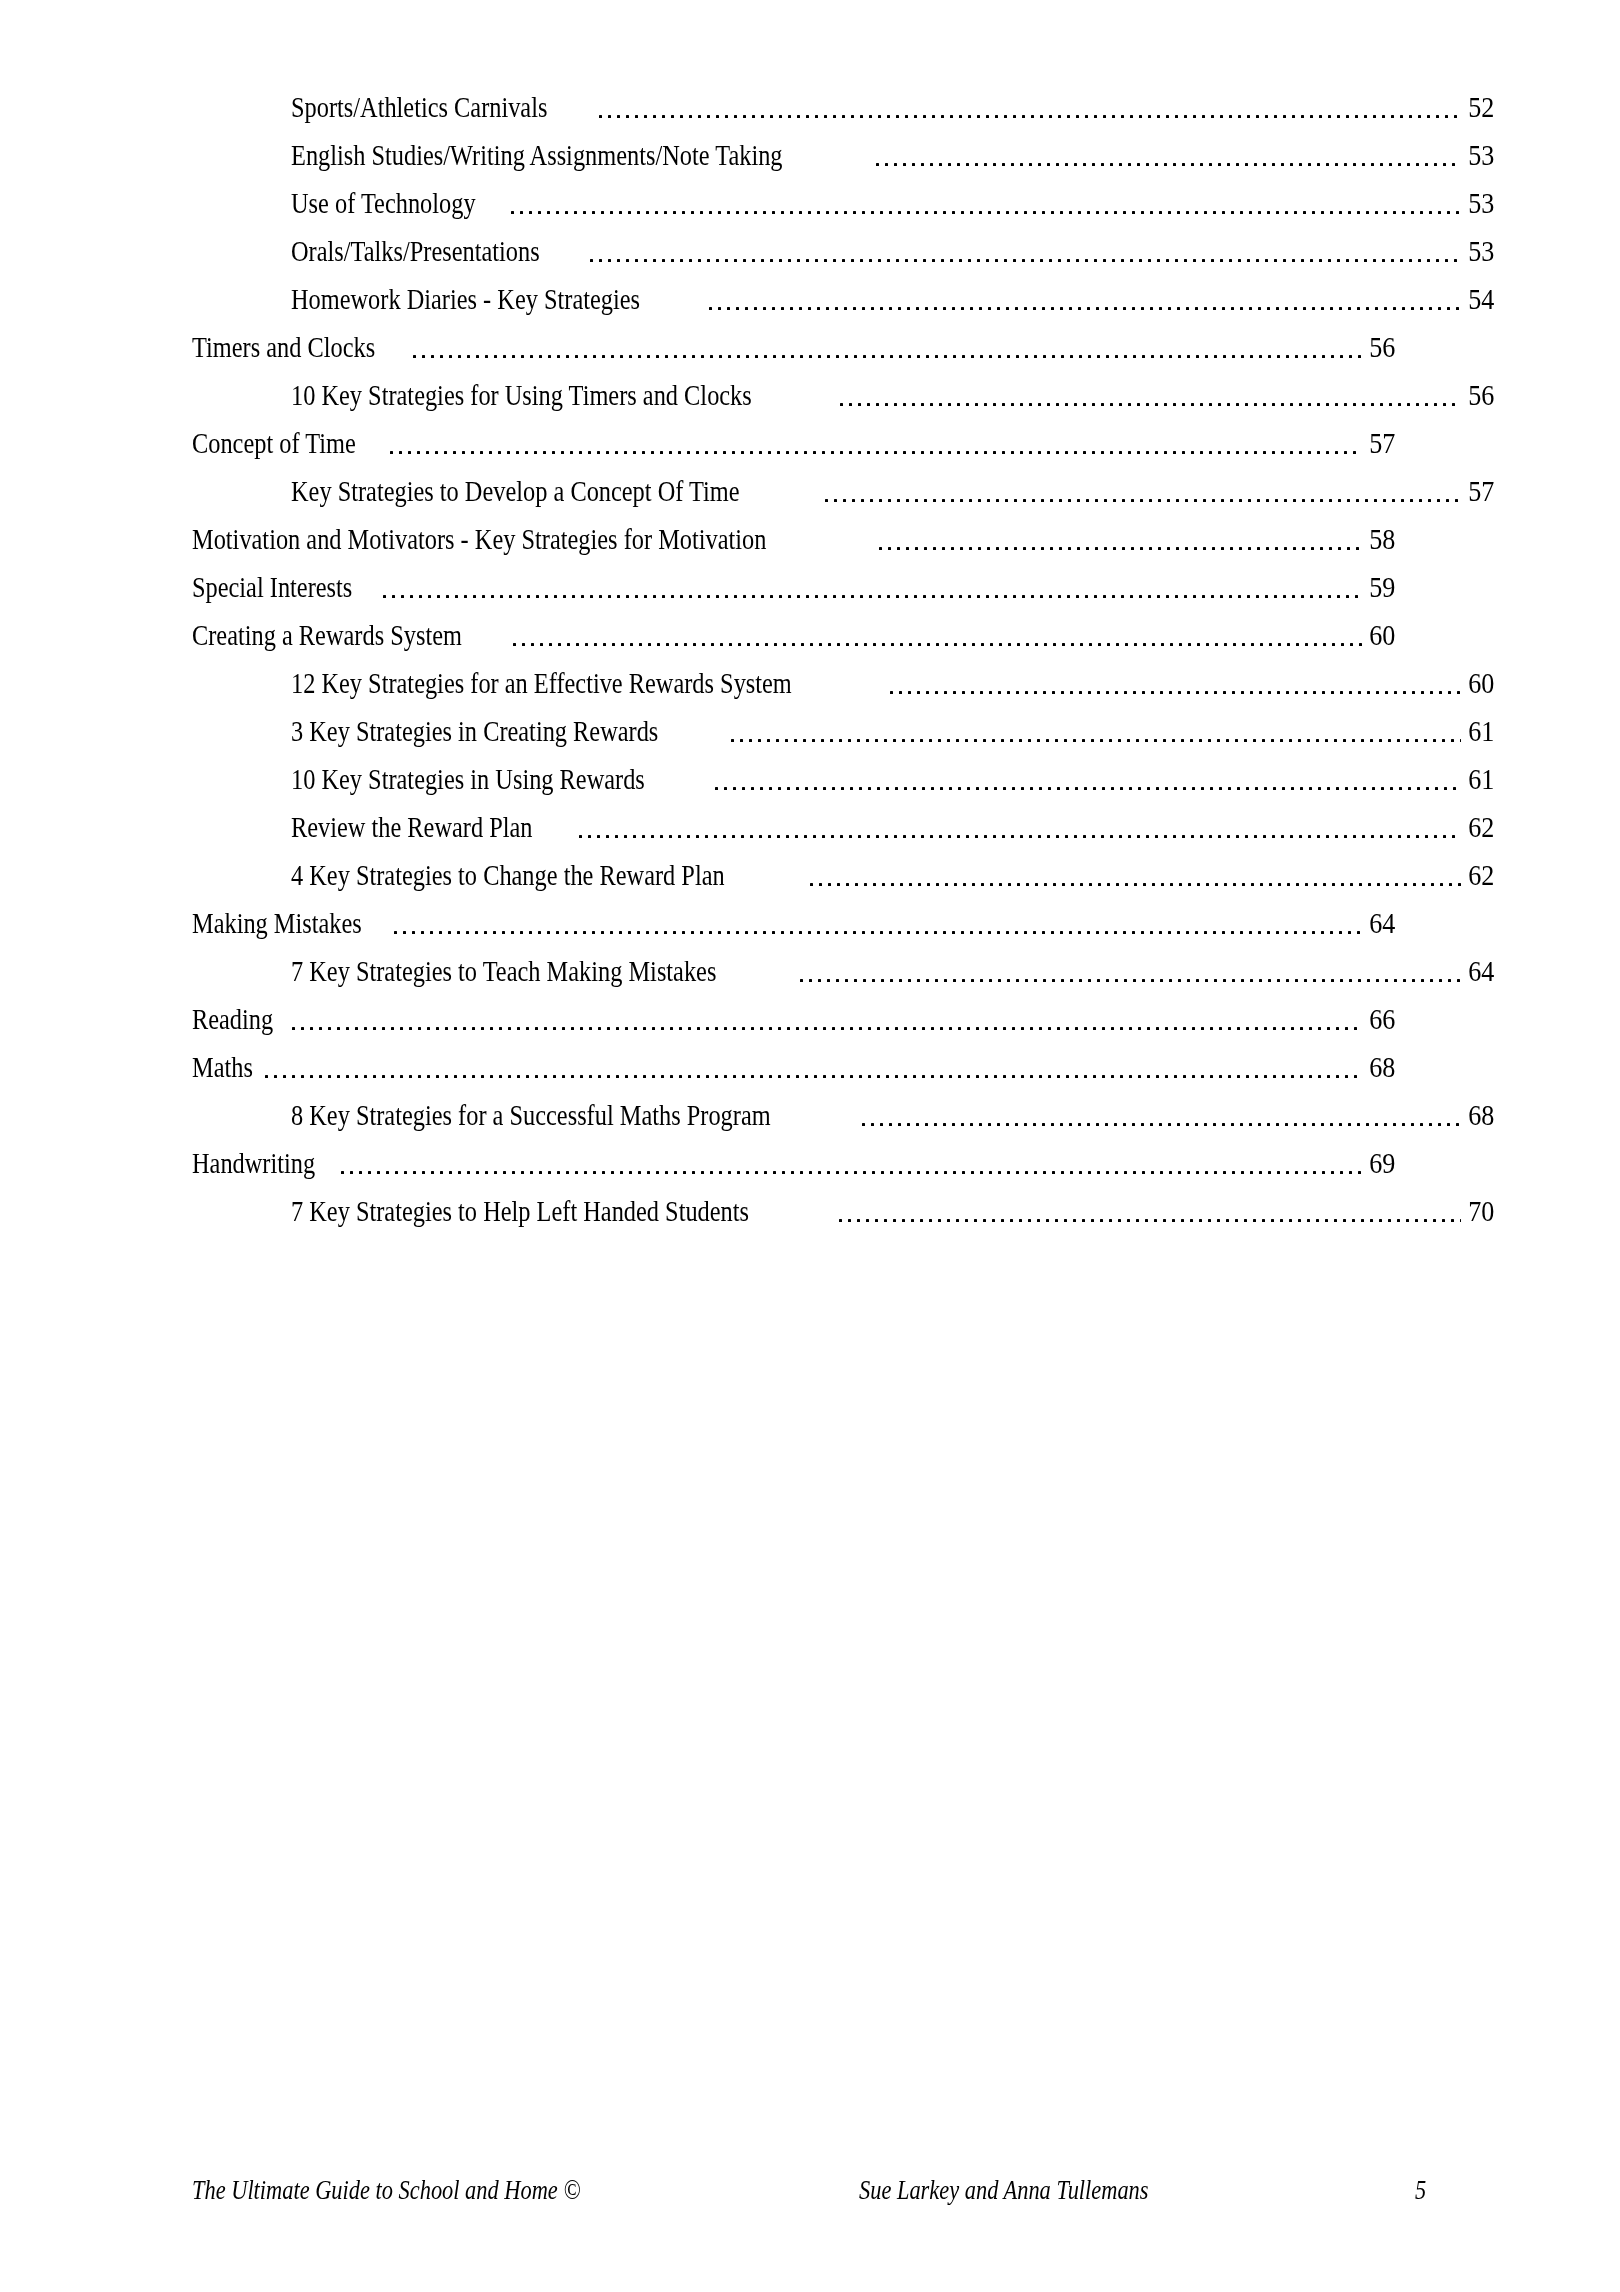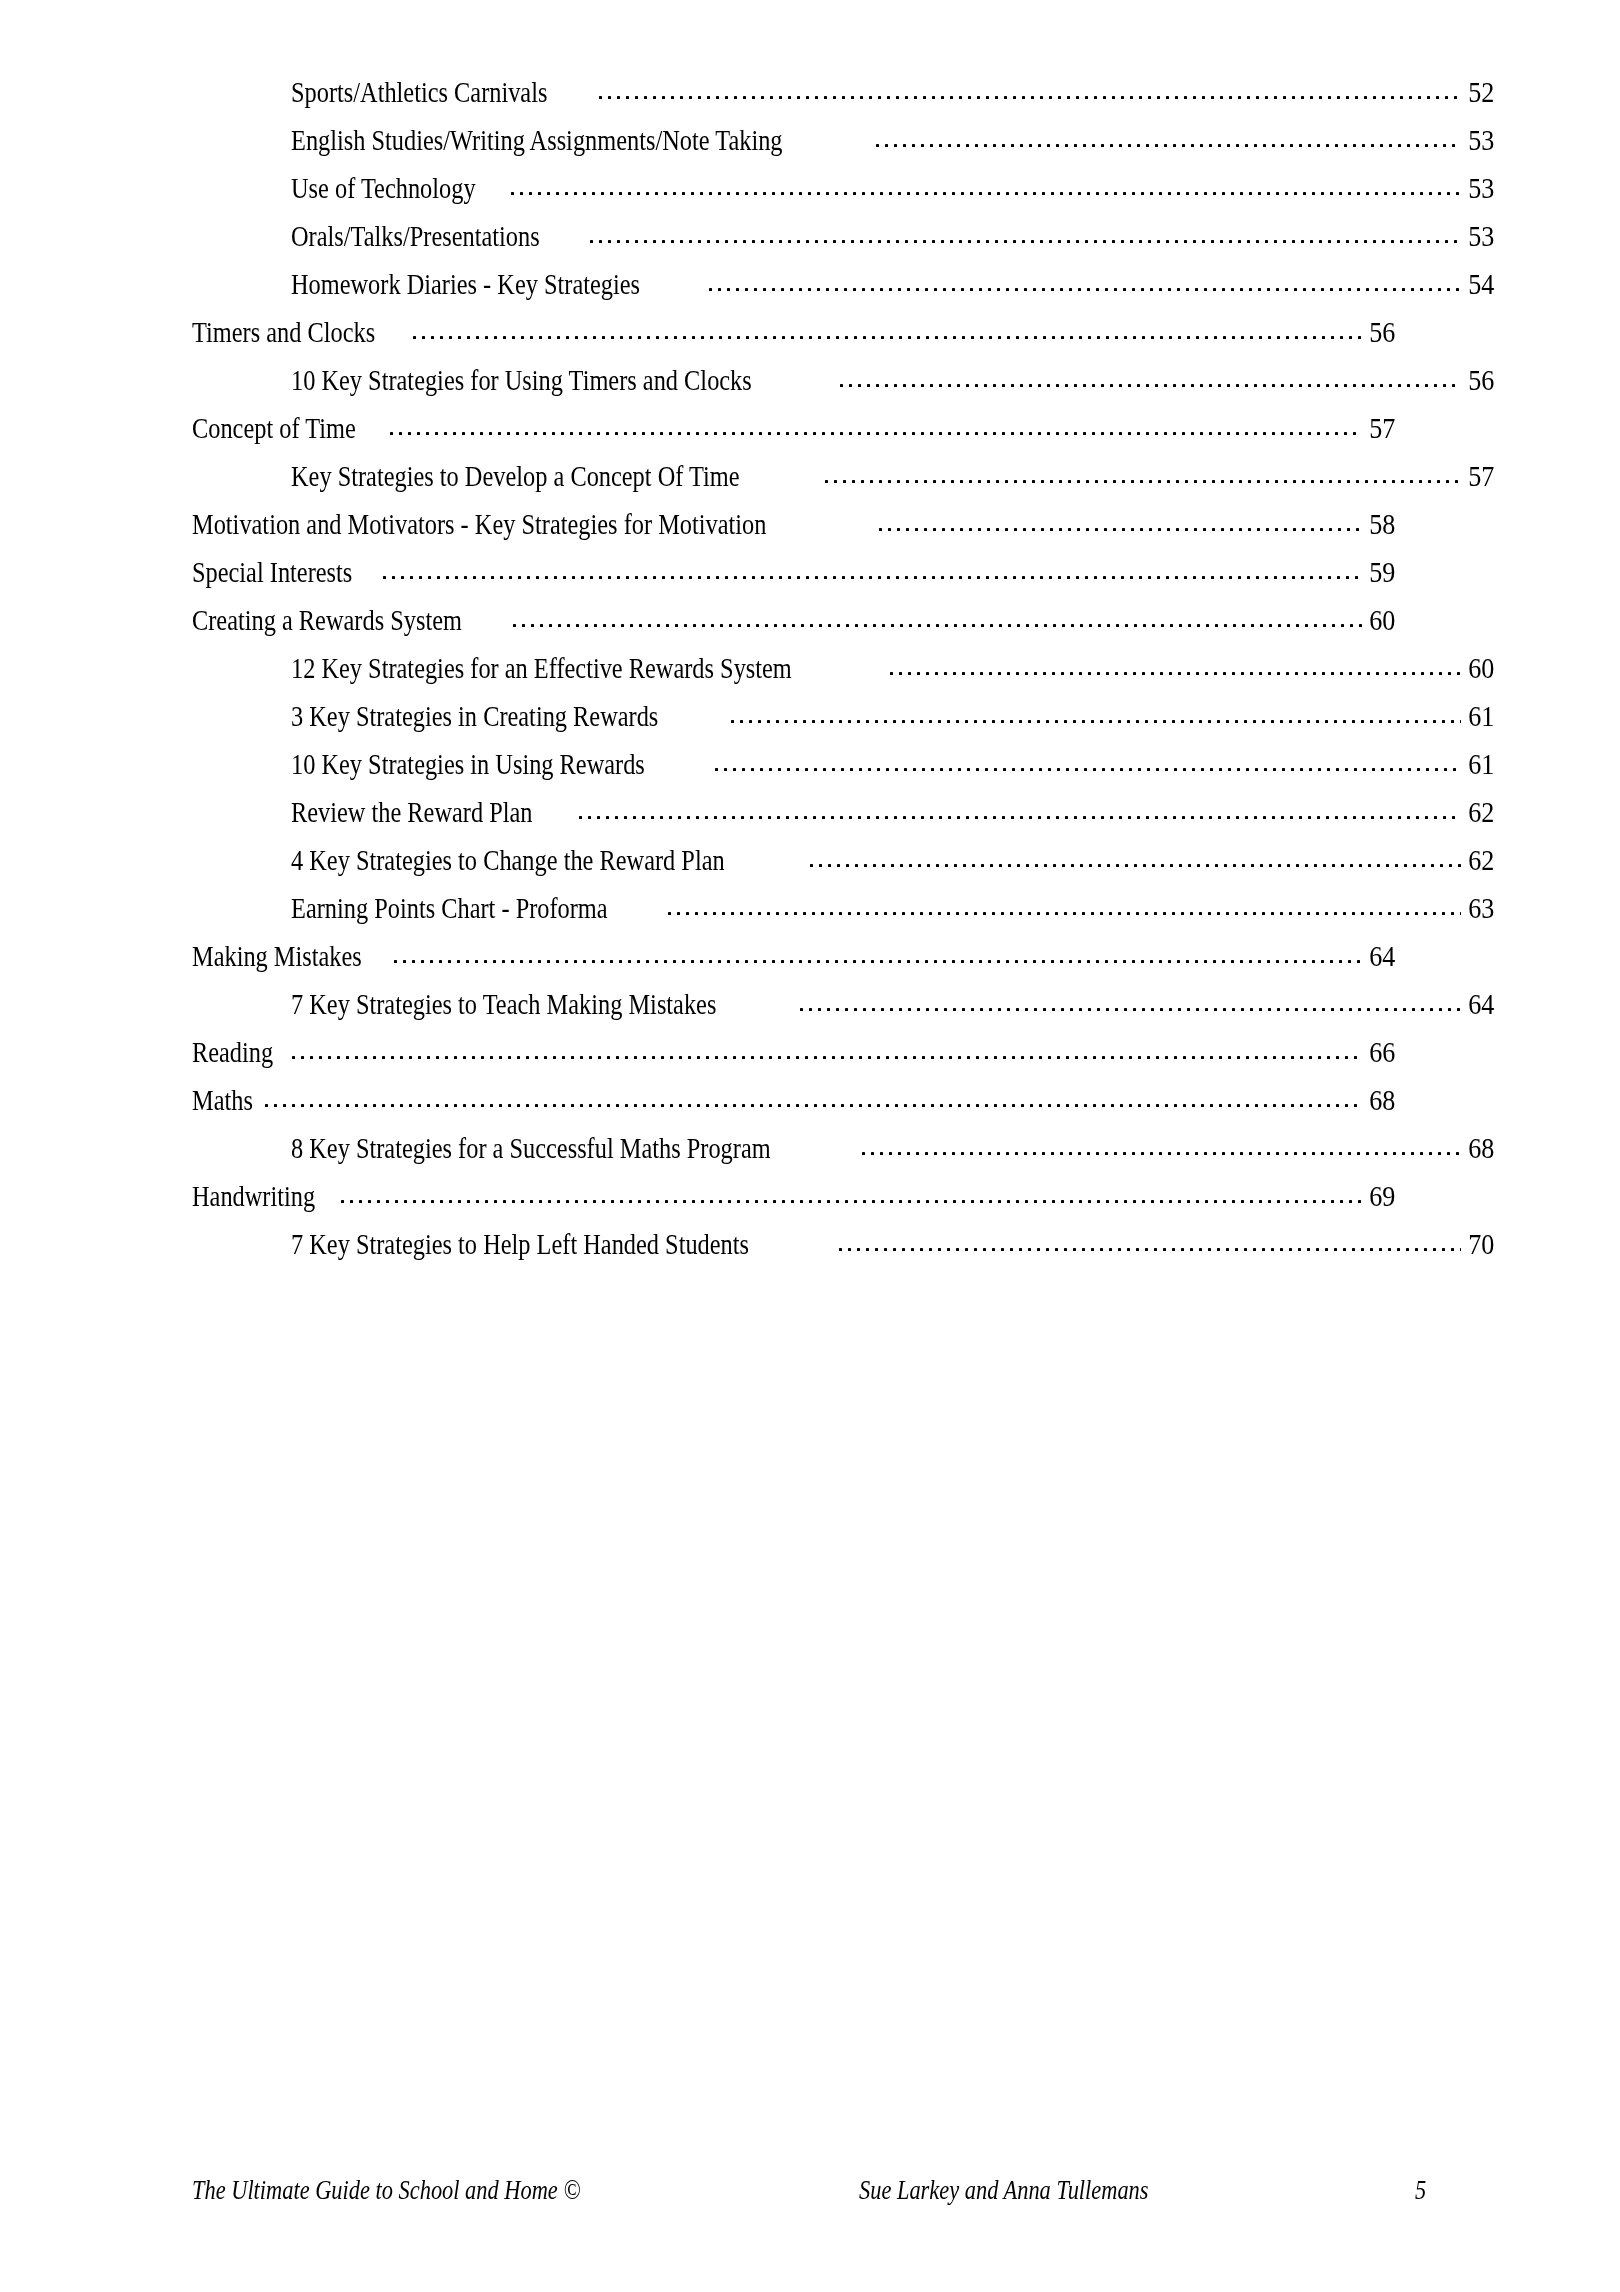--- a/index.html
+++ b/index.html
@@ -27,21 +27,21 @@
   
   #toc {
     position: absolute;
     left: 192px;
     top: 76px;
     width: 1233px;
   }
 
   .toc-row {
     display: flex;
-    align-items: flex-start;
+    align-items: flex-end;
     width: 100%;
     height: 48px;
     font-size: 29px;
     line-height: 33px;
     letter-spacing: 0px;
     white-space: nowrap;
     
     transform-origin: left center;
   }
   .toc-row.lvl2 {
@@ -207,25 +207,20 @@
       <div class="toc-row lvl2 tight">
         <span class="toc-title">Review the Reward Plan</span>
         <span class="leader"></span>
         <span class="toc-page">62</span>
       </div>
       <div class="toc-row lvl2">
         <span class="toc-title">4 Key Strategies to Change the Reward Plan</span>
         <span class="leader"></span>
         <span class="toc-page">62</span>
       </div>
-      <div class="toc-row lvl2 tight">
-        <span class="toc-title">Earning Points Chart - Proforma</span>
-        <span class="leader"></span>
-        <span class="toc-page">63</span>
-      </div>
       <div class="toc-row tight">
         <span class="toc-title">Making Mistakes</span>
         <span class="leader"></span>
         <span class="toc-page">64</span>
       </div>
       <div class="toc-row lvl2">
         <span class="toc-title">7 Key Strategies to Teach Making Mistakes</span>
         <span class="leader"></span>
         <span class="toc-page">64</span>
       </div>

